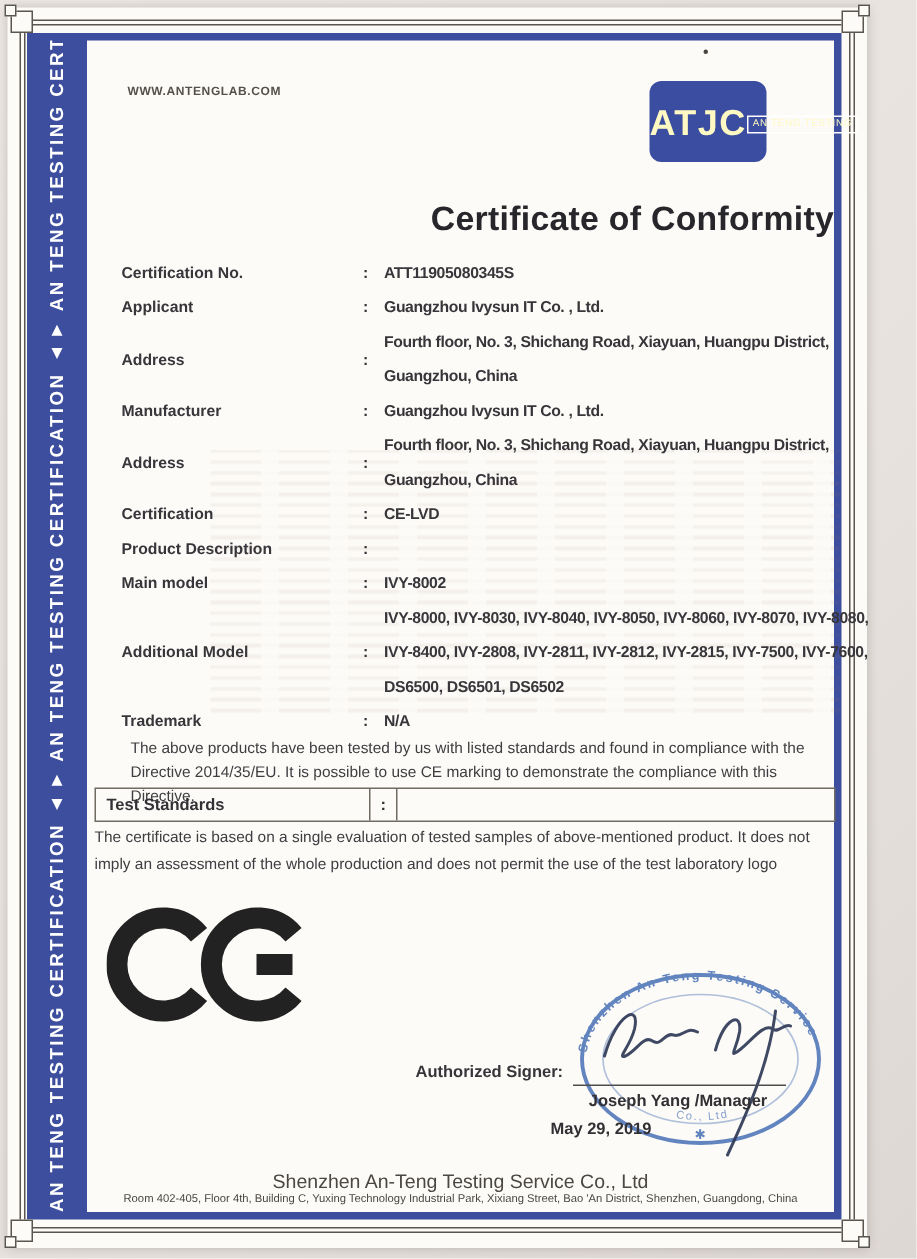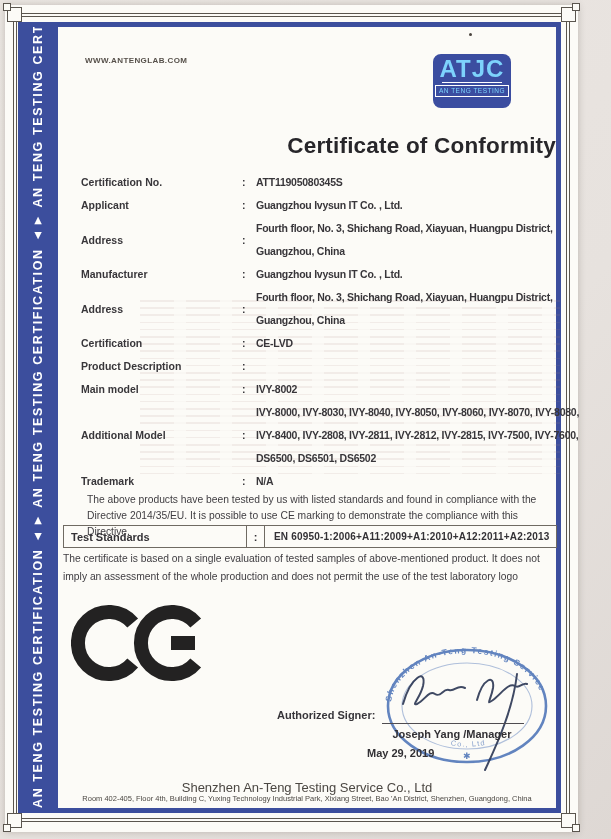--- a/index.html
+++ b/index.html
@@ -39,22 +39,22 @@
     background:repeating-linear-gradient(180deg,rgba(168,134,128,.30) 0 1.6px,transparent 1.6px 7.2px);
     opacity:.42;filter:blur(.6px);
     -webkit-mask-image:repeating-linear-gradient(90deg,#000 0 34px,rgba(0,0,0,.25) 34px 46px);
             mask-image:repeating-linear-gradient(90deg,#000 0 34px,rgba(0,0,0,.25) 34px 46px);
   }
   .speck{position:absolute;left:464px;top:28px;width:3px;height:3px;border-radius:50%;background:#4a443e;z-index:4;}
 
   .site-url{position:absolute;left:80px;top:51px;font-size:8px;font-weight:bold;color:#56504a;letter-spacing:.4px;z-index:4;}
   .logo{
     position:absolute;left:428px;top:49px;width:78px;height:54px;z-index:4;
-    background:#3b4da0;border-radius:8px;color:#7dd3fc;box-sizing:border-box;
-    display:flex;flex-direction:column;align-items:center;padding-top:2px;
+    background:#3b4da0;border-radius:8px;color:#fef9c3;box-sizing:border-box;
+    display:flex;flex-direction:row;align-items:center;padding-top:2px;
   }
   .logo-acronym{font-size:24px;font-weight:bold;letter-spacing:1px;line-height:25px;}
   .logo-rule{width:60px;height:1px;background:#fff;margin-top:1px;}
   .logo-sub{margin-top:2px;border:1px solid #fff;font-size:6.5px;letter-spacing:.5px;padding:1.5px 3px;line-height:1;white-space:nowrap;}
 
   .title{
     position:absolute;left:53px;right:22px;top:128px;z-index:4;
     text-align:right;font-size:22.5px;font-weight:bold;color:#27262a;letter-spacing:.2px;
   }
   .fields{position:absolute;left:76px;top:166px;width:480px;z-index:4;}
@@ -177,21 +177,20 @@
     <div class="field-colon">:</div>
     <div class="field-value">N/A</div>
   </div>
 </div>
 
   <div class="note note1">The above products have been tested by us with listed standards and found in compliance with the Directive 2014/35/EU. It is possible to use CE marking to demonstrate the compliance with this Directive.</div>
 
   <div class="ts-box">
     <div class="ts-label">Test Standards</div>
     <div class="ts-colon">:</div>
-    <div class="ts-value">EN 60950-1:2006+A11:2009+A1:2010+A12:2011+A2:2013</div>
   </div>
 
   <div class="note note2">The certificate is based on a single evaluation of tested samples of above-mentioned product. It does not imply an assessment of the whole production and does not permit the use of the test laboratory logo</div>
 
   <svg class="ce-svg" width="134" height="84" viewBox="0 0 134 84" aria-label="CE">
     <g stroke="#232222" stroke-width="14" fill="none">
       <path d="M 61.7 22.1 A 31 31 0 1 0 61.7 61.9"></path>
       <path d="M 124.7 22.1 A 31 31 0 1 0 124.7 61.9"></path>
       <path d="M 100 42 L 124 42"></path>
     </g>

